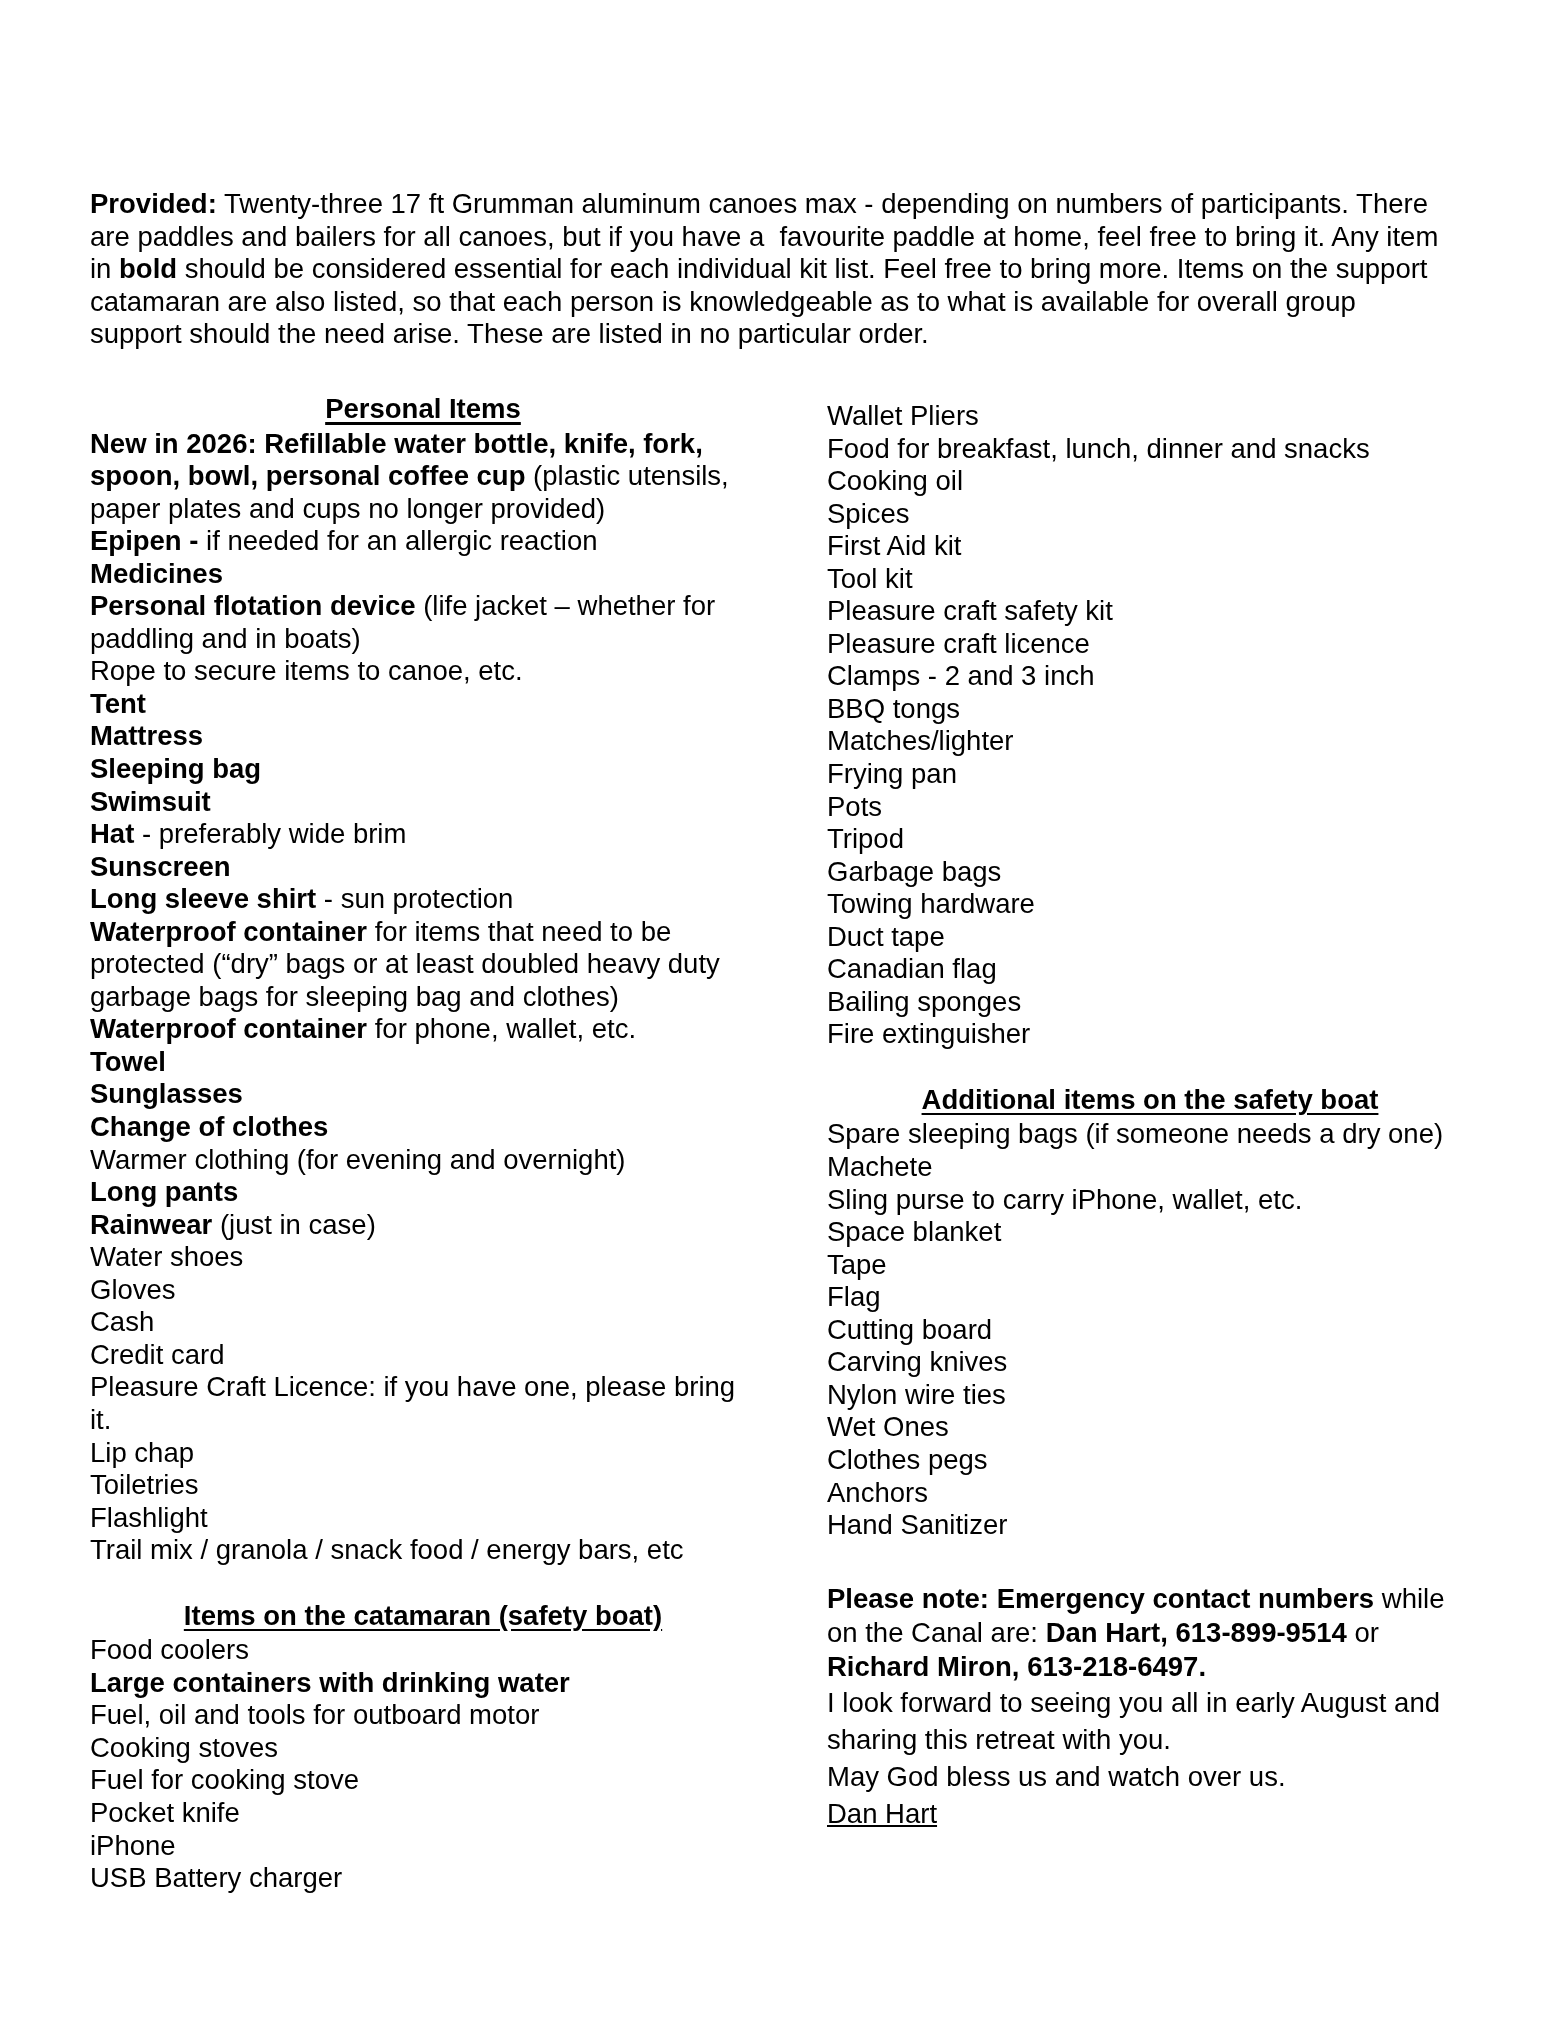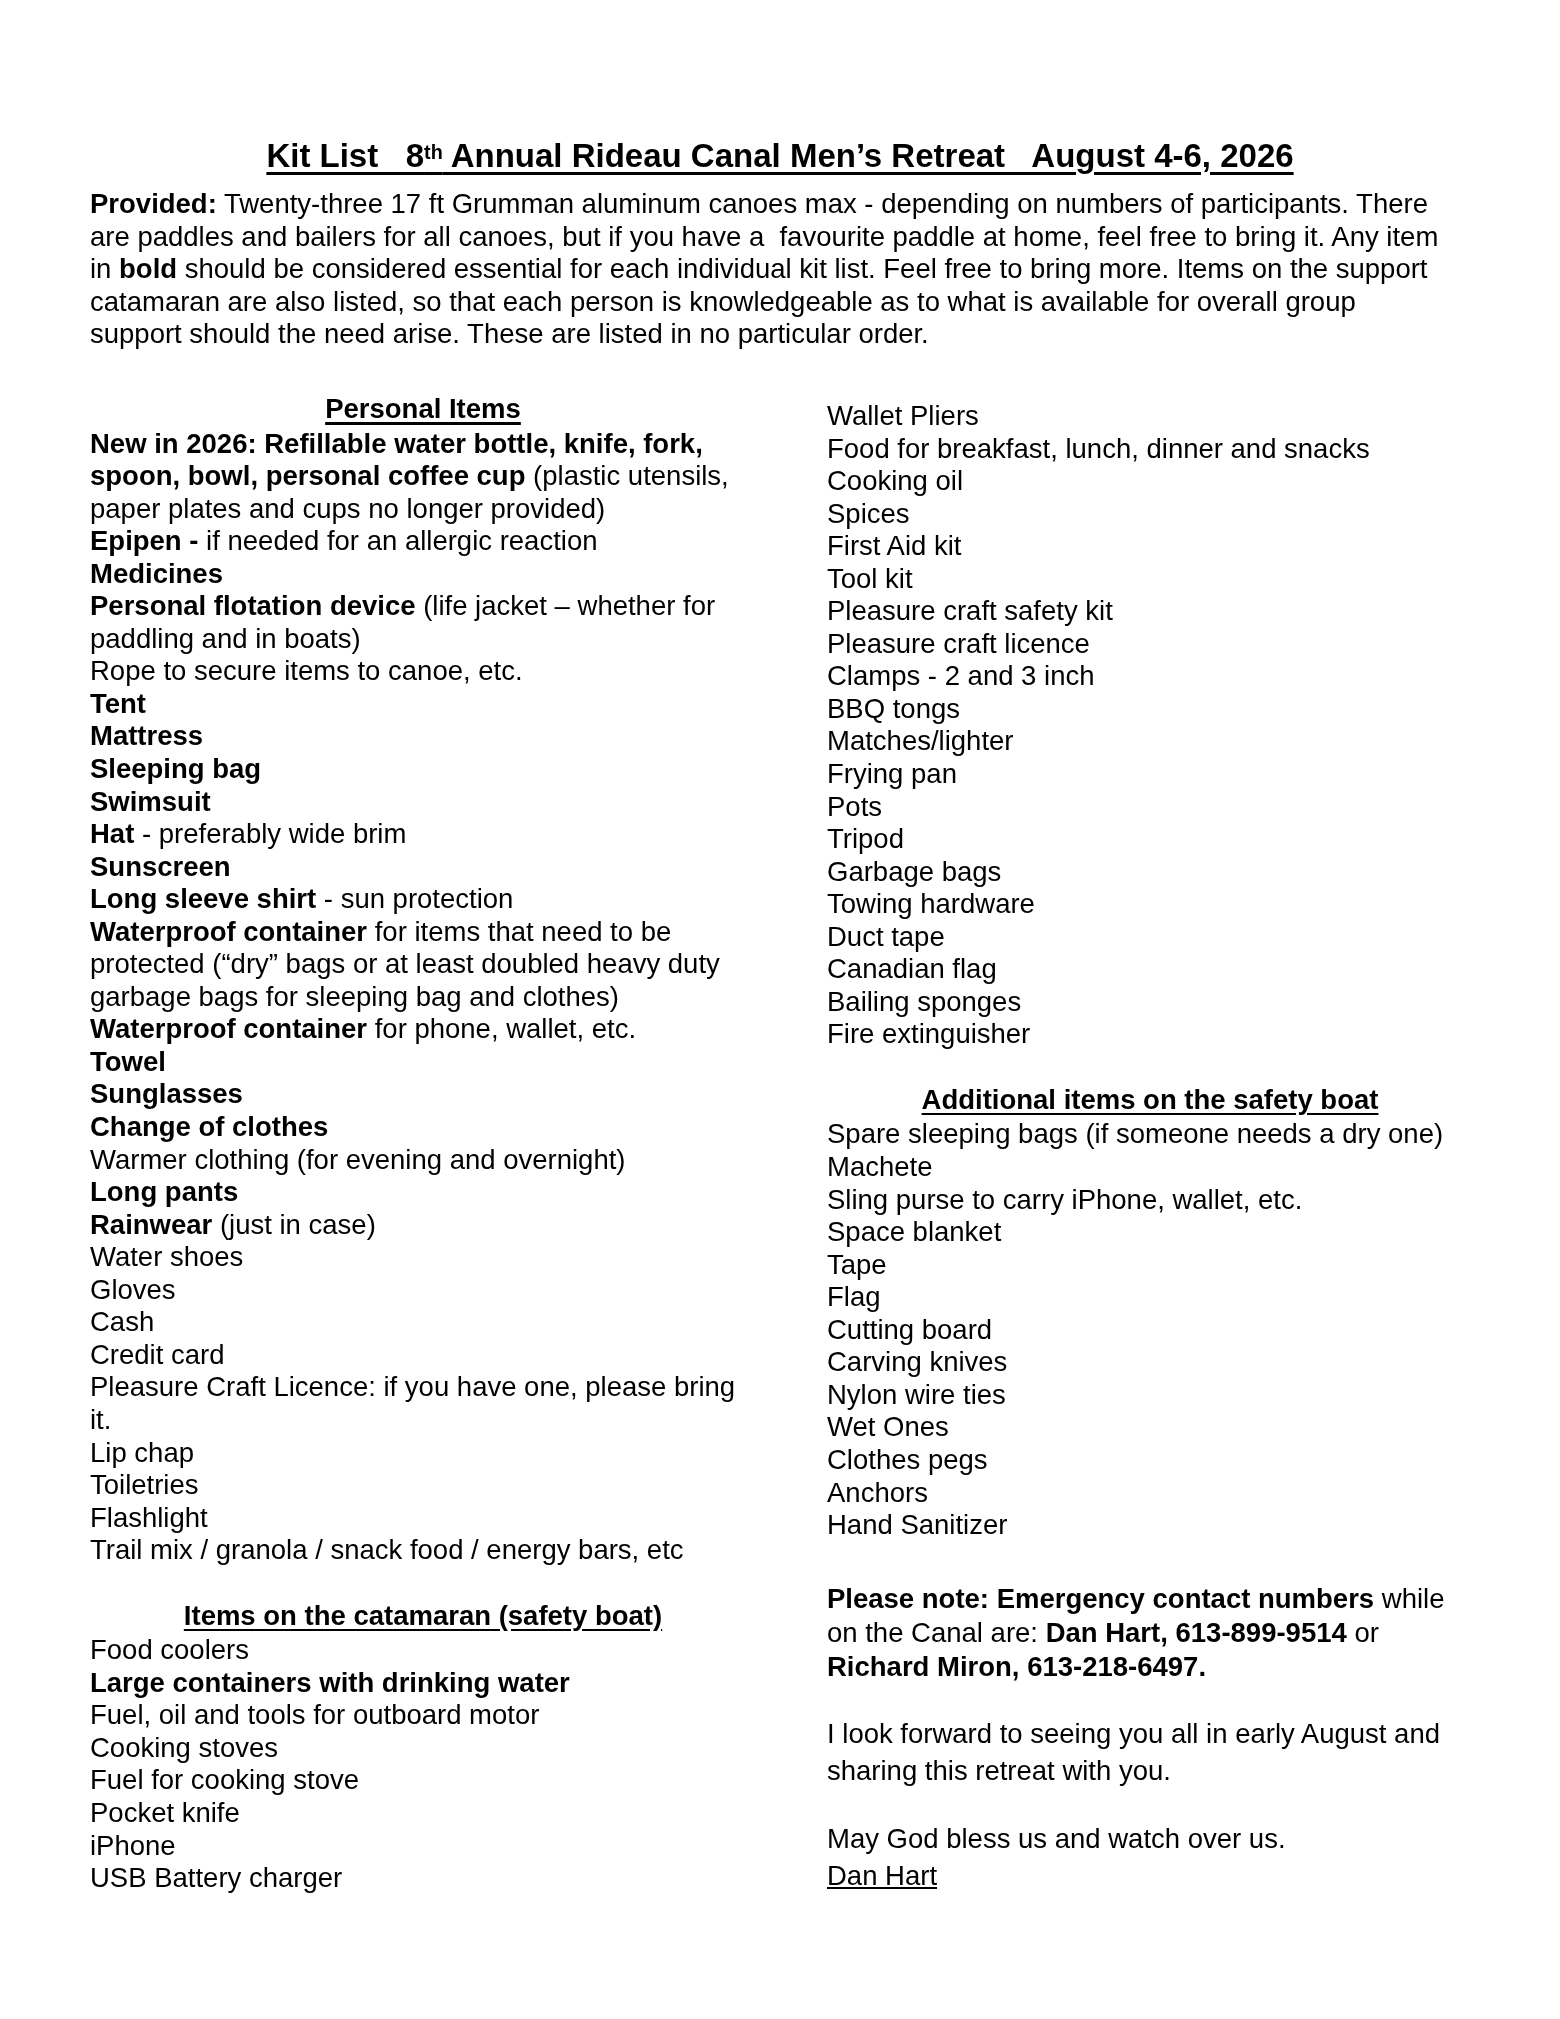--- a/index.html
+++ b/index.html
@@ -24,27 +24,26 @@
   .col-left{top:393px;left:90px;width:666px;}
   .col-right{top:400px;left:827px;width:646px;}
   .heading{
     font-weight:700;text-decoration:underline;
     text-decoration-thickness:3px;text-underline-offset:4px;
     margin-bottom:2px;
     text-align:center;
   }
   .gap-above{margin-top:33px;text-decoration:underline;}
   .para-contact{margin-top:40px;line-height:34px;}
-  .para-closing{margin-top:31px;line-height:37px;}
+  .para-closing{line-height:37px;}
   .para-line{line-height:37px;text-decoration:underline;}
 </style>
 </head>
 <body>
 
 <div class="page">
-  <div class="title"><span class="u"><span>Kit List   8</span><span class="sup">th</span><span> Annual Rideau Canal Men’s Retreat   August 4-6, 2026</span></span></div>
 
   <div class="intro"><span class="b">Provided:</span><span> Twenty-three 17 ft Grumman aluminum canoes max - depending on numbers of participants. There are paddles and bailers for all canoes, but if you have a  favourite paddle at home, feel free to bring it. Any item in </span><span class="b">bold</span><span> should be considered essential for each individual kit list. Feel free to bring more. Items on the support catamaran are also listed, so that each person is knowledgeable as to what is available for overall group support should the need arise. These are listed in no particular order.</span></div>
 
   <div class="col col-left"><div class="heading">Personal Items</div><div class="item"><span class="b">New in 2026: Refillable water bottle, knife, fork, spoon, bowl, personal coffee cup</span><span> (plastic utensils, paper plates and cups no longer provided)</span></div><div class="item"><span class="b">Epipen -</span><span> if needed for an allergic reaction</span></div><div class="item"><span class="b">Medicines</span></div><div class="item"><span class="b">Personal flotation device</span><span> (life jacket – whether for paddling and in boats)</span></div><div class="item"><span>Rope to secure items to canoe, etc.</span></div><div class="item"><span class="b">Tent</span></div><div class="item"><span class="b">Mattress</span></div><div class="item"><span class="b">Sleeping bag</span></div><div class="item"><span class="b">Swimsuit</span></div><div class="item"><span class="b">Hat</span><span> - preferably wide brim</span></div><div class="item"><span class="b">Sunscreen</span></div><div class="item"><span class="b">Long sleeve shirt</span><span> - sun protection</span></div><div class="item"><span class="b">Waterproof container</span><span> for items that need to be protected (“dry” bags or at least doubled heavy duty garbage bags for sleeping bag and clothes)</span></div><div class="item"><span class="b">Waterproof container</span><span> for phone, wallet, etc.</span></div><div class="item"><span class="b">Towel</span></div><div class="item"><span class="b">Sunglasses</span></div><div class="item"><span class="b">Change of clothes</span></div><div class="item"><span>Warmer clothing (for evening and overnight)</span></div><div class="item"><span class="b">Long pants</span></div><div class="item"><span class="b">Rainwear</span><span> (just in case)</span></div><div class="item"><span>Water shoes</span></div><div class="item"><span>Gloves</span></div><div class="item"><span>Cash</span></div><div class="item"><span>Credit card</span></div><div class="item"><span>Pleasure Craft Licence: if you have one, please bring it.</span></div><div class="item"><span>Lip chap</span></div><div class="item"><span>Toiletries</span></div><div class="item"><span>Flashlight</span></div><div class="item"><span>Trail mix / granola / snack food / energy bars, etc</span></div><div class="heading gap-above">Items on the catamaran (safety boat)</div><div class="item"><span>Food coolers</span></div><div class="item"><span class="b">Large containers with drinking water</span></div><div class="item"><span>Fuel, oil and tools for outboard motor</span></div><div class="item"><span>Cooking stoves</span></div><div class="item"><span>Fuel for cooking stove</span></div><div class="item"><span>Pocket knife</span></div><div class="item"><span>iPhone</span></div><div class="item"><span>USB Battery charger</span></div></div>
 
   <div class="col col-right"><div class="item"><span>Wallet Pliers</span></div><div class="item"><span>Food for breakfast, lunch, dinner and snacks</span></div><div class="item"><span>Cooking oil</span></div><div class="item"><span>Spices</span></div><div class="item"><span>First Aid kit</span></div><div class="item"><span>Tool kit</span></div><div class="item"><span>Pleasure craft safety kit</span></div><div class="item"><span>Pleasure craft licence</span></div><div class="item"><span>Clamps - 2 and 3 inch</span></div><div class="item"><span>BBQ tongs</span></div><div class="item"><span>Matches/lighter</span></div><div class="item"><span>Frying pan</span></div><div class="item"><span>Pots</span></div><div class="item"><span>Tripod</span></div><div class="item"><span>Garbage bags</span></div><div class="item"><span>Towing hardware</span></div><div class="item"><span>Duct tape</span></div><div class="item"><span>Canadian flag</span></div><div class="item"><span>Bailing sponges</span></div><div class="item"><span>Fire extinguisher</span></div><div class="heading gap-above">Additional items on the safety boat</div><div class="item"><span>Spare sleeping bags (if someone needs a dry one)</span></div><div class="item"><span>Machete</span></div><div class="item"><span>Sling purse to carry iPhone, wallet, etc.</span></div><div class="item"><span>Space blanket</span></div><div class="item"><span>Tape</span></div><div class="item"><span>Flag</span></div><div class="item"><span>Cutting board</span></div><div class="item"><span>Carving knives</span></div><div class="item"><span>Nylon wire ties</span></div><div class="item"><span>Wet Ones</span></div><div class="item"><span>Clothes pegs</span></div><div class="item"><span>Anchors</span></div><div class="item"><span>Hand Sanitizer</span></div><div class="para para-contact"><span class="b">Please note: Emergency contact numbers</span><span> while on the Canal are: </span><span class="b">Dan Hart, 613-899-9514</span><span> or </span><span class="b">Richard Miron, 613-218-6497.</span></div><div class="para para-closing"><span>I look forward to seeing you all in early August and sharing this retreat with you.</span></div><div class="para para-closing"><span>May God bless us and watch over us.</span></div><div class="para para-line"><span>Dan Hart</span></div></div>
 </div>
 
 </body></html>

